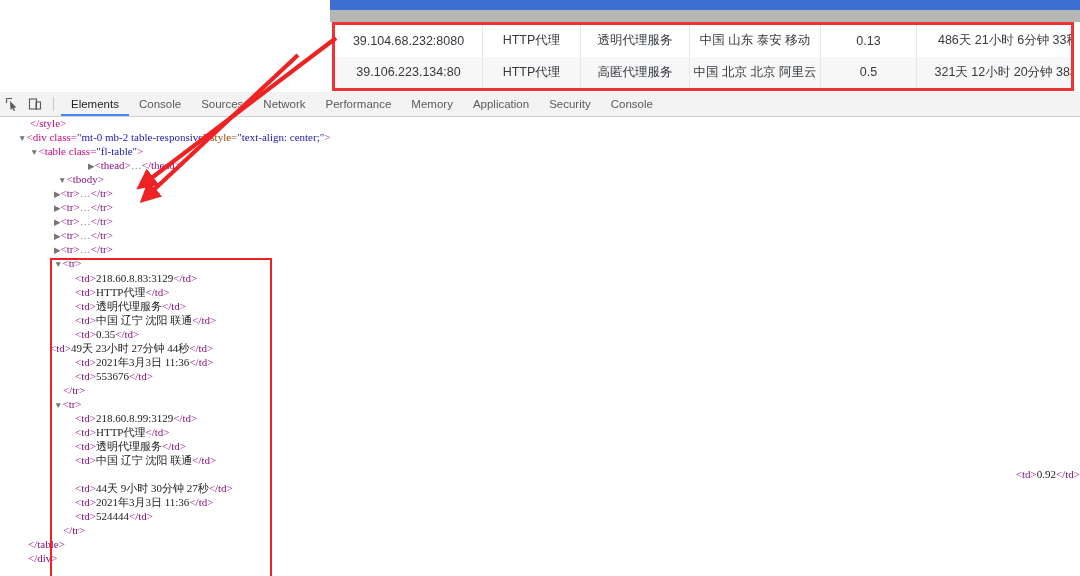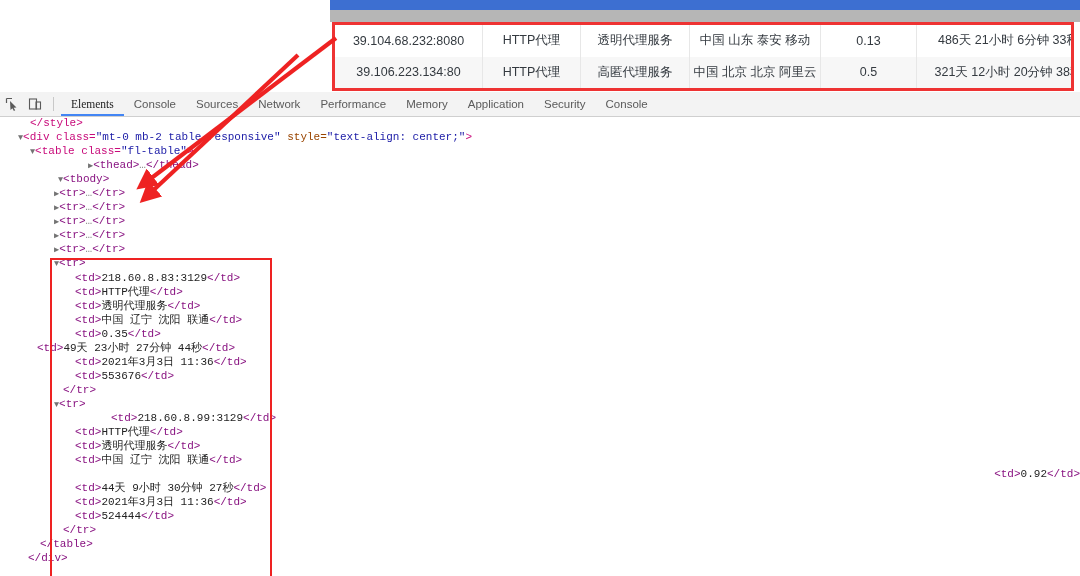--- a/index.html
+++ b/index.html
@@ -88,27 +88,26 @@
     font-size:11.5px;
     color:#5a5a5a;
     padding:0 10px;
     line-height:23px;
     height:23px;
     white-space:nowrap;
   }
   .dt-tab.active{
     color:#222222;
     box-shadow:inset 0 -2px 0 0 #4285f4;
-    font-family:Liberation Serif, serif;
   }
 
   
   #dom-tree{
     position:absolute;left:0;top:24px;width:1080px;height:460px;
-    font-family:Liberation Mono, monospace;
+    font-family:Liberation Serif, serif;
     font-size:11px;
     line-height:14.05px;
     color:#222222;
     padding-top:0px;
     overflow:hidden;
     white-space:nowrap;
   }
   .dl{height:14.05px;white-space:nowrap;}
   .tw{color:#881280;}        
   .at{color:#994500;}        
@@ -219,37 +218,37 @@
     <div class="dl" style="padding-left:54px;"><span class="tri">▶</span><span class="tw">&lt;tr&gt;</span><span class="ell">…</span><span class="tw">&lt;/tr&gt;</span></div>
     <div class="dl" style="padding-left:54px;"><span class="tri">▶</span><span class="tw">&lt;tr&gt;</span><span class="ell">…</span><span class="tw">&lt;/tr&gt;</span></div>
     <div class="dl" style="padding-left:54px;"><span class="tri">▶</span><span class="tw">&lt;tr&gt;</span><span class="ell">…</span><span class="tw">&lt;/tr&gt;</span></div>
 
     <div class="dl" style="padding-left:54px;"><span class="tri">▼</span><span class="tw">&lt;tr&gt;</span></div>
     <div class="dl" style="padding-left:75px;"><span class="tw">&lt;td&gt;</span><span class="tx">218.60.8.83:3129</span><span class="tw">&lt;/td&gt;</span></div>
     <div class="dl" style="padding-left:75px;"><span class="tw">&lt;td&gt;</span><span class="tx">HTTP代理</span><span class="tw">&lt;/td&gt;</span></div>
     <div class="dl" style="padding-left:75px;"><span class="tw">&lt;td&gt;</span><span class="tx">透明代理服务</span><span class="tw">&lt;/td&gt;</span></div>
     <div class="dl" style="padding-left:75px;"><span class="tw">&lt;td&gt;</span><span class="tx">中国 辽宁 沈阳 联通</span><span class="tw">&lt;/td&gt;</span></div>
     <div class="dl" style="padding-left:75px;"><span class="tw">&lt;td&gt;</span><span class="tx">0.35</span><span class="tw">&lt;/td&gt;</span></div>
-    <div class="dl" style="padding-left:37px;"><span class="tw">&lt;td&gt;</span><span class="tx">49天 23小时 27分钟 44秒</span><span class="tw">&lt;/td&gt;</span></div>
+    <div class="dl" style="padding-left:50px;"><span class="tw">&lt;td&gt;</span><span class="tx">49天 23小时 27分钟 44秒</span><span class="tw">&lt;/td&gt;</span></div>
     <div class="dl" style="padding-left:75px;"><span class="tw">&lt;td&gt;</span><span class="tx">2021年3月3日 11:36</span><span class="tw">&lt;/td&gt;</span></div>
     <div class="dl" style="padding-left:75px;"><span class="tw">&lt;td&gt;</span><span class="tx">553676</span><span class="tw">&lt;/td&gt;</span></div>
     <div class="dl" style="padding-left:63px;"><span class="tw">&lt;/tr&gt;</span></div>
 
     <div class="dl" style="padding-left:54px;"><span class="tri">▼</span><span class="tw">&lt;tr&gt;</span></div>
-    <div class="dl" style="padding-left:111px;"><span class="tw">&lt;td&gt;</span><span class="tx">218.60.8.99:3129</span><span class="tw">&lt;/td&gt;</span></div>
+    <div class="dl" style="padding-left:75px;"><span class="tw">&lt;td&gt;</span><span class="tx">218.60.8.99:3129</span><span class="tw">&lt;/td&gt;</span></div>
     <div class="dl" style="padding-left:75px;"><span class="tw">&lt;td&gt;</span><span class="tx">HTTP代理</span><span class="tw">&lt;/td&gt;</span></div>
     <div class="dl" style="padding-left:75px;"><span class="tw">&lt;td&gt;</span><span class="tx">透明代理服务</span><span class="tw">&lt;/td&gt;</span></div>
     <div class="dl" style="padding-left:75px;"><span class="tw">&lt;td&gt;</span><span class="tx">中国 辽宁 沈阳 联通</span><span class="tw">&lt;/td&gt;</span></div>
     <div class="dl" style="padding-left:75px;text-align:right;"><span class="tw">&lt;td&gt;</span><span class="tx">0.92</span><span class="tw">&lt;/td&gt;</span></div>
     <div class="dl" style="padding-left:75px;"><span class="tw">&lt;td&gt;</span><span class="tx">44天 9小时 30分钟 27秒</span><span class="tw">&lt;/td&gt;</span></div>
     <div class="dl" style="padding-left:75px;"><span class="tw">&lt;td&gt;</span><span class="tx">2021年3月3日 11:36</span><span class="tw">&lt;/td&gt;</span></div>
     <div class="dl" style="padding-left:75px;"><span class="tw">&lt;td&gt;</span><span class="tx">524444</span><span class="tw">&lt;/td&gt;</span></div>
     <div class="dl" style="padding-left:63px;"><span class="tw">&lt;/tr&gt;</span></div>
 
-    <div class="dl" style="padding-left:40px;"><span class="tw">&lt;/table&gt;</span></div>
+    <div class="dl" style="padding-left:28px;"><span class="tw">&lt;/table&gt;</span></div>
     <div class="dl" style="padding-left:28px;"><span class="tw">&lt;/div&gt;</span></div>
 
   </div>
 
   <div id="dom-highlight-box"></div>
 </div>
 
 <svg id="annotations" viewBox="0 0 1080 576">
   <defs>
     <marker id="ahead" markerWidth="5" markerHeight="5" refX="3.6" refY="2.5" orient="auto">

